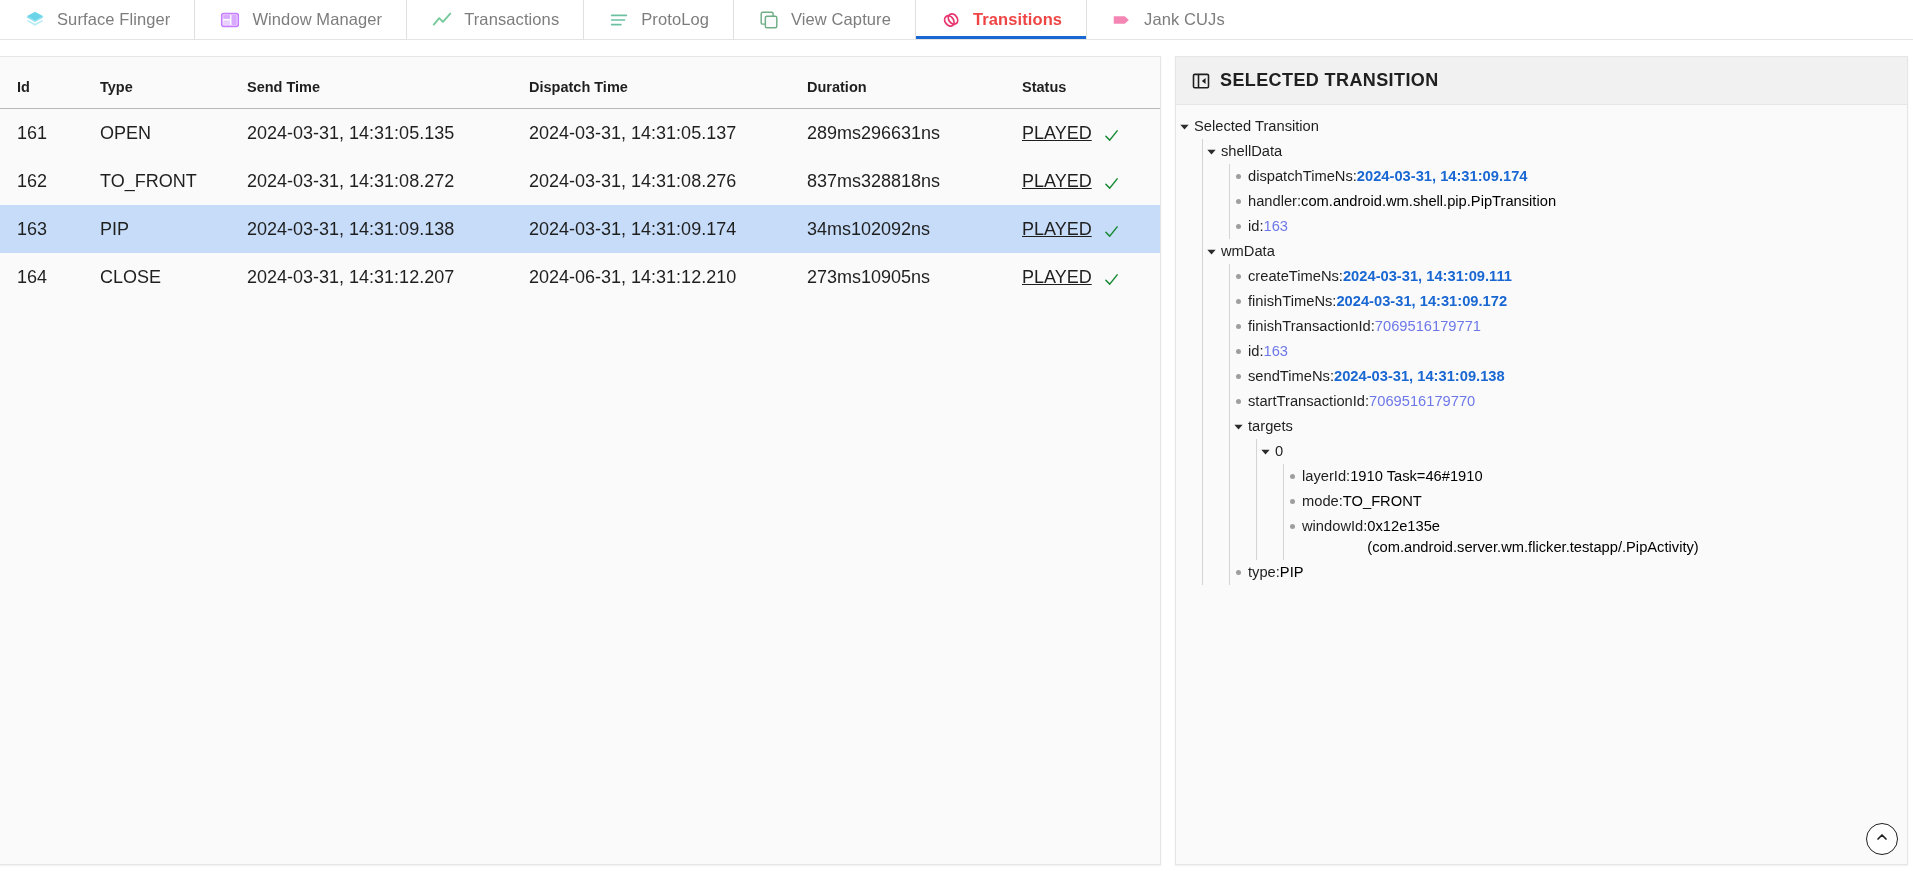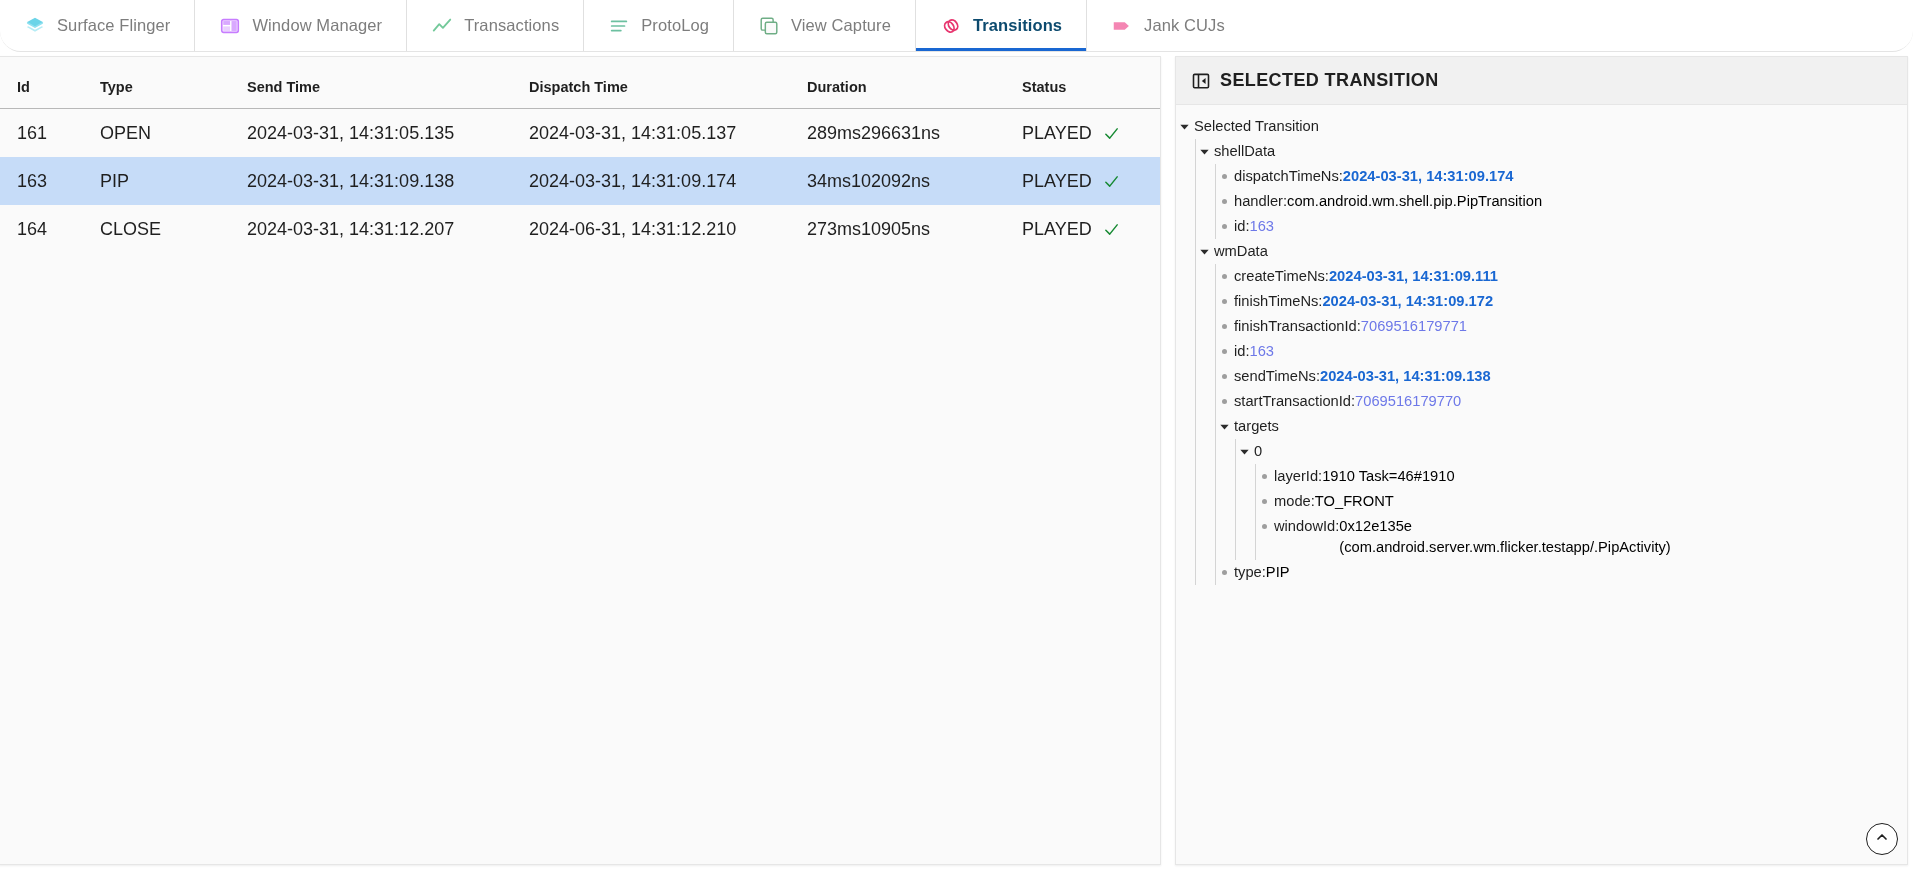--- a/index.html
+++ b/index.html
@@ -11,47 +11,46 @@
     width: 1913px;
     height: 871px;
     font-family: "Liberation Sans", sans-serif;
     color: #212121;
     overflow: hidden;
     position: relative;
   }
 
   
   #tabbar {
-    height: 52px;
+    height: 40px;
     display: flex;
     align-items: stretch;
     background: #ffffff;
     border-bottom: 1px solid #e4e4e4;
     box-sizing: border-box;
-    border-radius: 21px;
   }
   .tab {
     display: flex;
     align-items: center;
     gap: 11px;
     padding: 0 24px;
     position: relative;
     cursor: pointer;
     border-right: 1px solid #e0e0e0;
     box-sizing: border-box;
   }
   .tab:last-child { border-right: none; align-items: center; }
   .tab .tab-label {
     font-size: 16.5px;
     color: #7d7d7d;
     letter-spacing: .1px;
     white-space: nowrap;
   }
   .tab.active .tab-label {
-    color: #0c4a6e;
+    color: #ef4444;
     font-weight: bold;
   }
   .tab.active::after {
     content: "";
     position: absolute;
     left: 0; right: 0; bottom: 0;
     height: 3px;
     background: #1967d2;
   }
   .tab-icon {
@@ -118,21 +117,21 @@
   }
   .col-id       { width: 83px;  padding-left: 18px !important; }
   .col-type     { width: 147px; }
   .col-send     { width: 282px; }
   .col-dispatch { width: 278px; }
   .col-duration { width: 215px; }
   .col-status   { width: auto; }
   tr.row { cursor: pointer; }
   tr.row.selected td { background: #c6dcf8; }
   .t-blue { color: #1967d2; }
-  .status-cell { display: flex; align-items: center; gap: 11px; }
+  .status-cell { display: flex; align-items: flex-end; gap: 11px; text-decoration: underline; }
   .check {
     width: 17px; height: 17px;
     display: inline-block;
     flex: 0 0 auto;
   }
 
   
   #panel-header {
     display: flex;
     align-items: center;
@@ -186,21 +185,21 @@
     display: flex; align-items: center; justify-content: center;
     margin-right: 2px;
   }
   .bullet i {
     width: 5px; height: 5px;
     border-radius: 50%;
     background: #9e9e9e;
     display: block;
   }
   .children {
-    margin-left: 19px;
+    margin-left: 26px;
     border-left: 1px solid #d4d4d4;
     padding-left: 0;
   }
   .key { color: #1f1f1f; }
   .v-time { color: #1967d2; font-weight: bold; }
   .v-num  { color: #6d78e8; }
   .v-str  { color: #000000; }
   .wrapval {
     white-space: normal;
     display: inline-block;
@@ -331,20 +330,35 @@
           <td class="col-status">
             <div class="status-cell">
               <span>PLAYED</span>
               <span class="check"><svg width="17" height="17" viewBox="0 0 24 24">
                     <polyline points="4,13 9.5,18.5 20,5.5" fill="none" stroke="#178a33" stroke-width="2.1" stroke-linecap="round" stroke-linejoin="round"></polyline>
                   </svg></span>
             </div>
           </td>
         </tr>
 
+        <tr class="row">
+          <td class="col-id">162</td>
+          <td class="col-type">TO_FRONT</td>
+          <td class="col-send t-blue">2024-03-31, 14:31:08.272</td>
+          <td class="col-dispatch t-blue">2024-03-31, 14:31:08.276</td>
+          <td class="col-duration">837ms328818ns</td>
+          <td class="col-status">
+            <div class="status-cell">
+              <span>PLAYED</span>
+              <span class="check"><svg width="17" height="17" viewBox="0 0 24 24">
+                    <polyline points="4,13 9.5,18.5 20,5.5" fill="none" stroke="#178a33" stroke-width="2.1" stroke-linecap="round" stroke-linejoin="round"></polyline>
+                  </svg></span>
+            </div>
+          </td>
+        </tr>
 
         <tr class="row selected">
           <td class="col-id">163</td>
           <td class="col-type">PIP</td>
           <td class="col-send t-blue">2024-03-31, 14:31:09.138</td>
           <td class="col-dispatch t-blue">2024-03-31, 14:31:09.174</td>
           <td class="col-duration">34ms102092ns</td>
           <td class="col-status">
             <div class="status-cell">
               <span>PLAYED</span>

